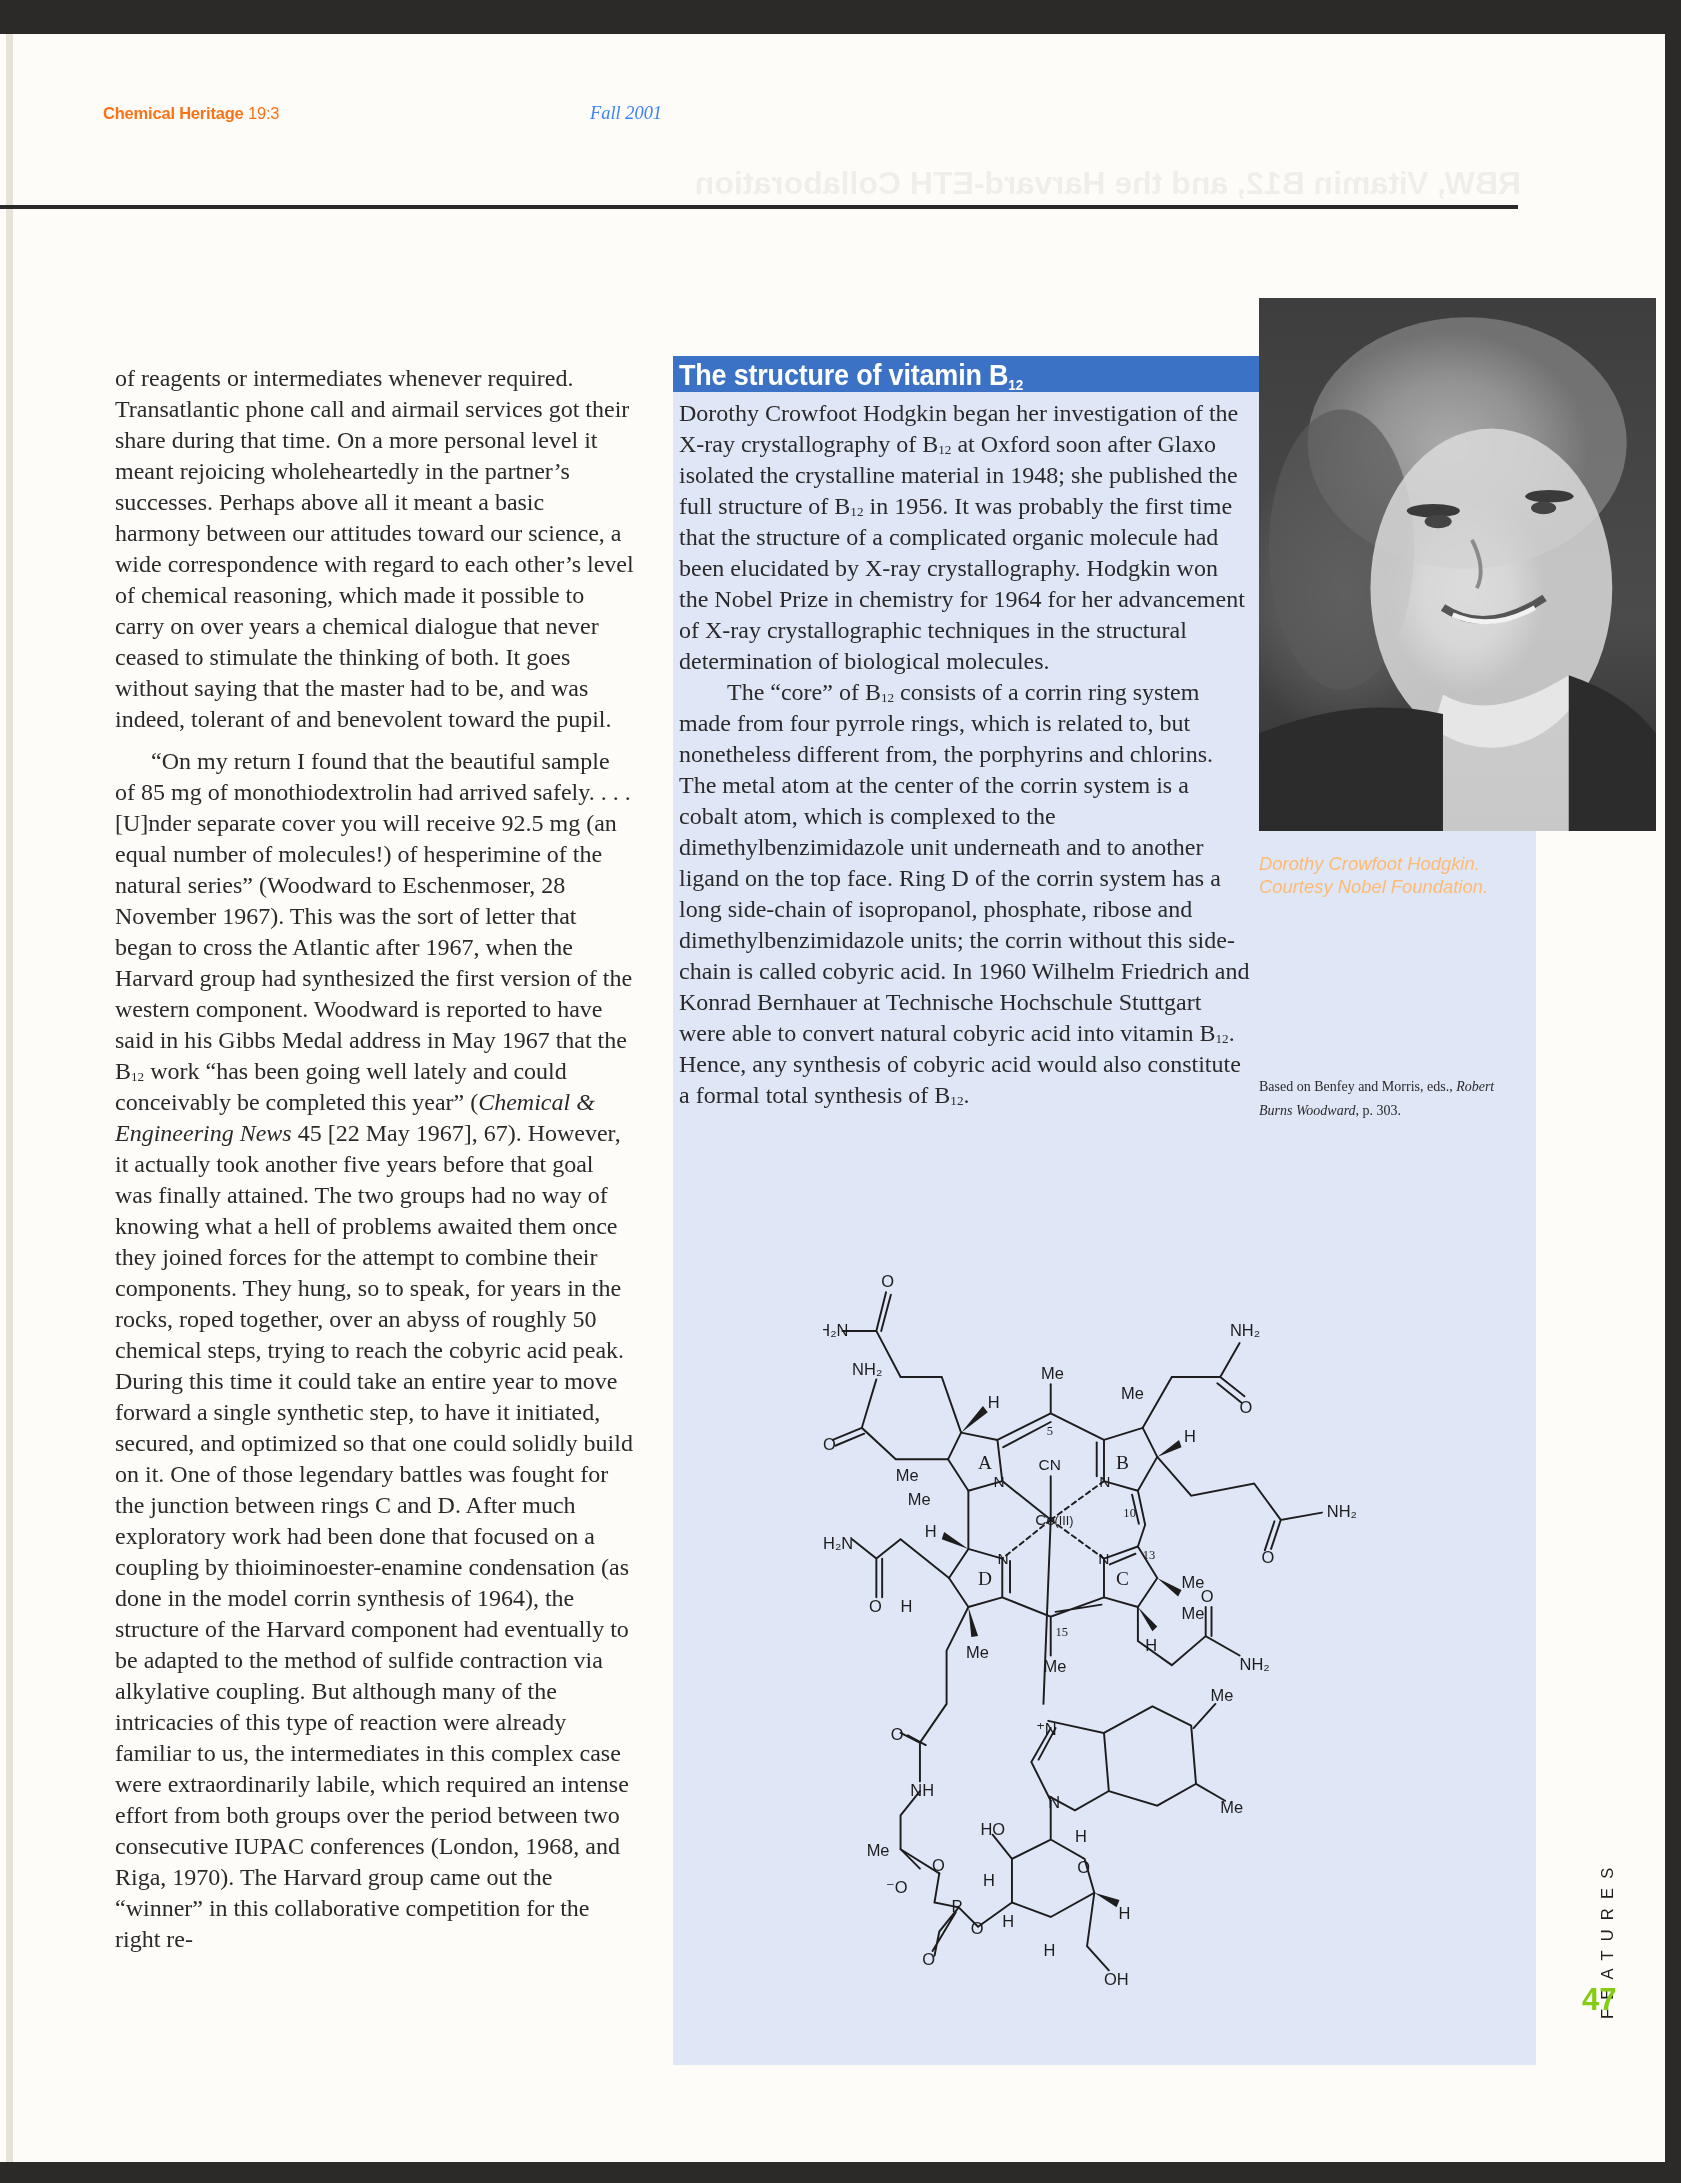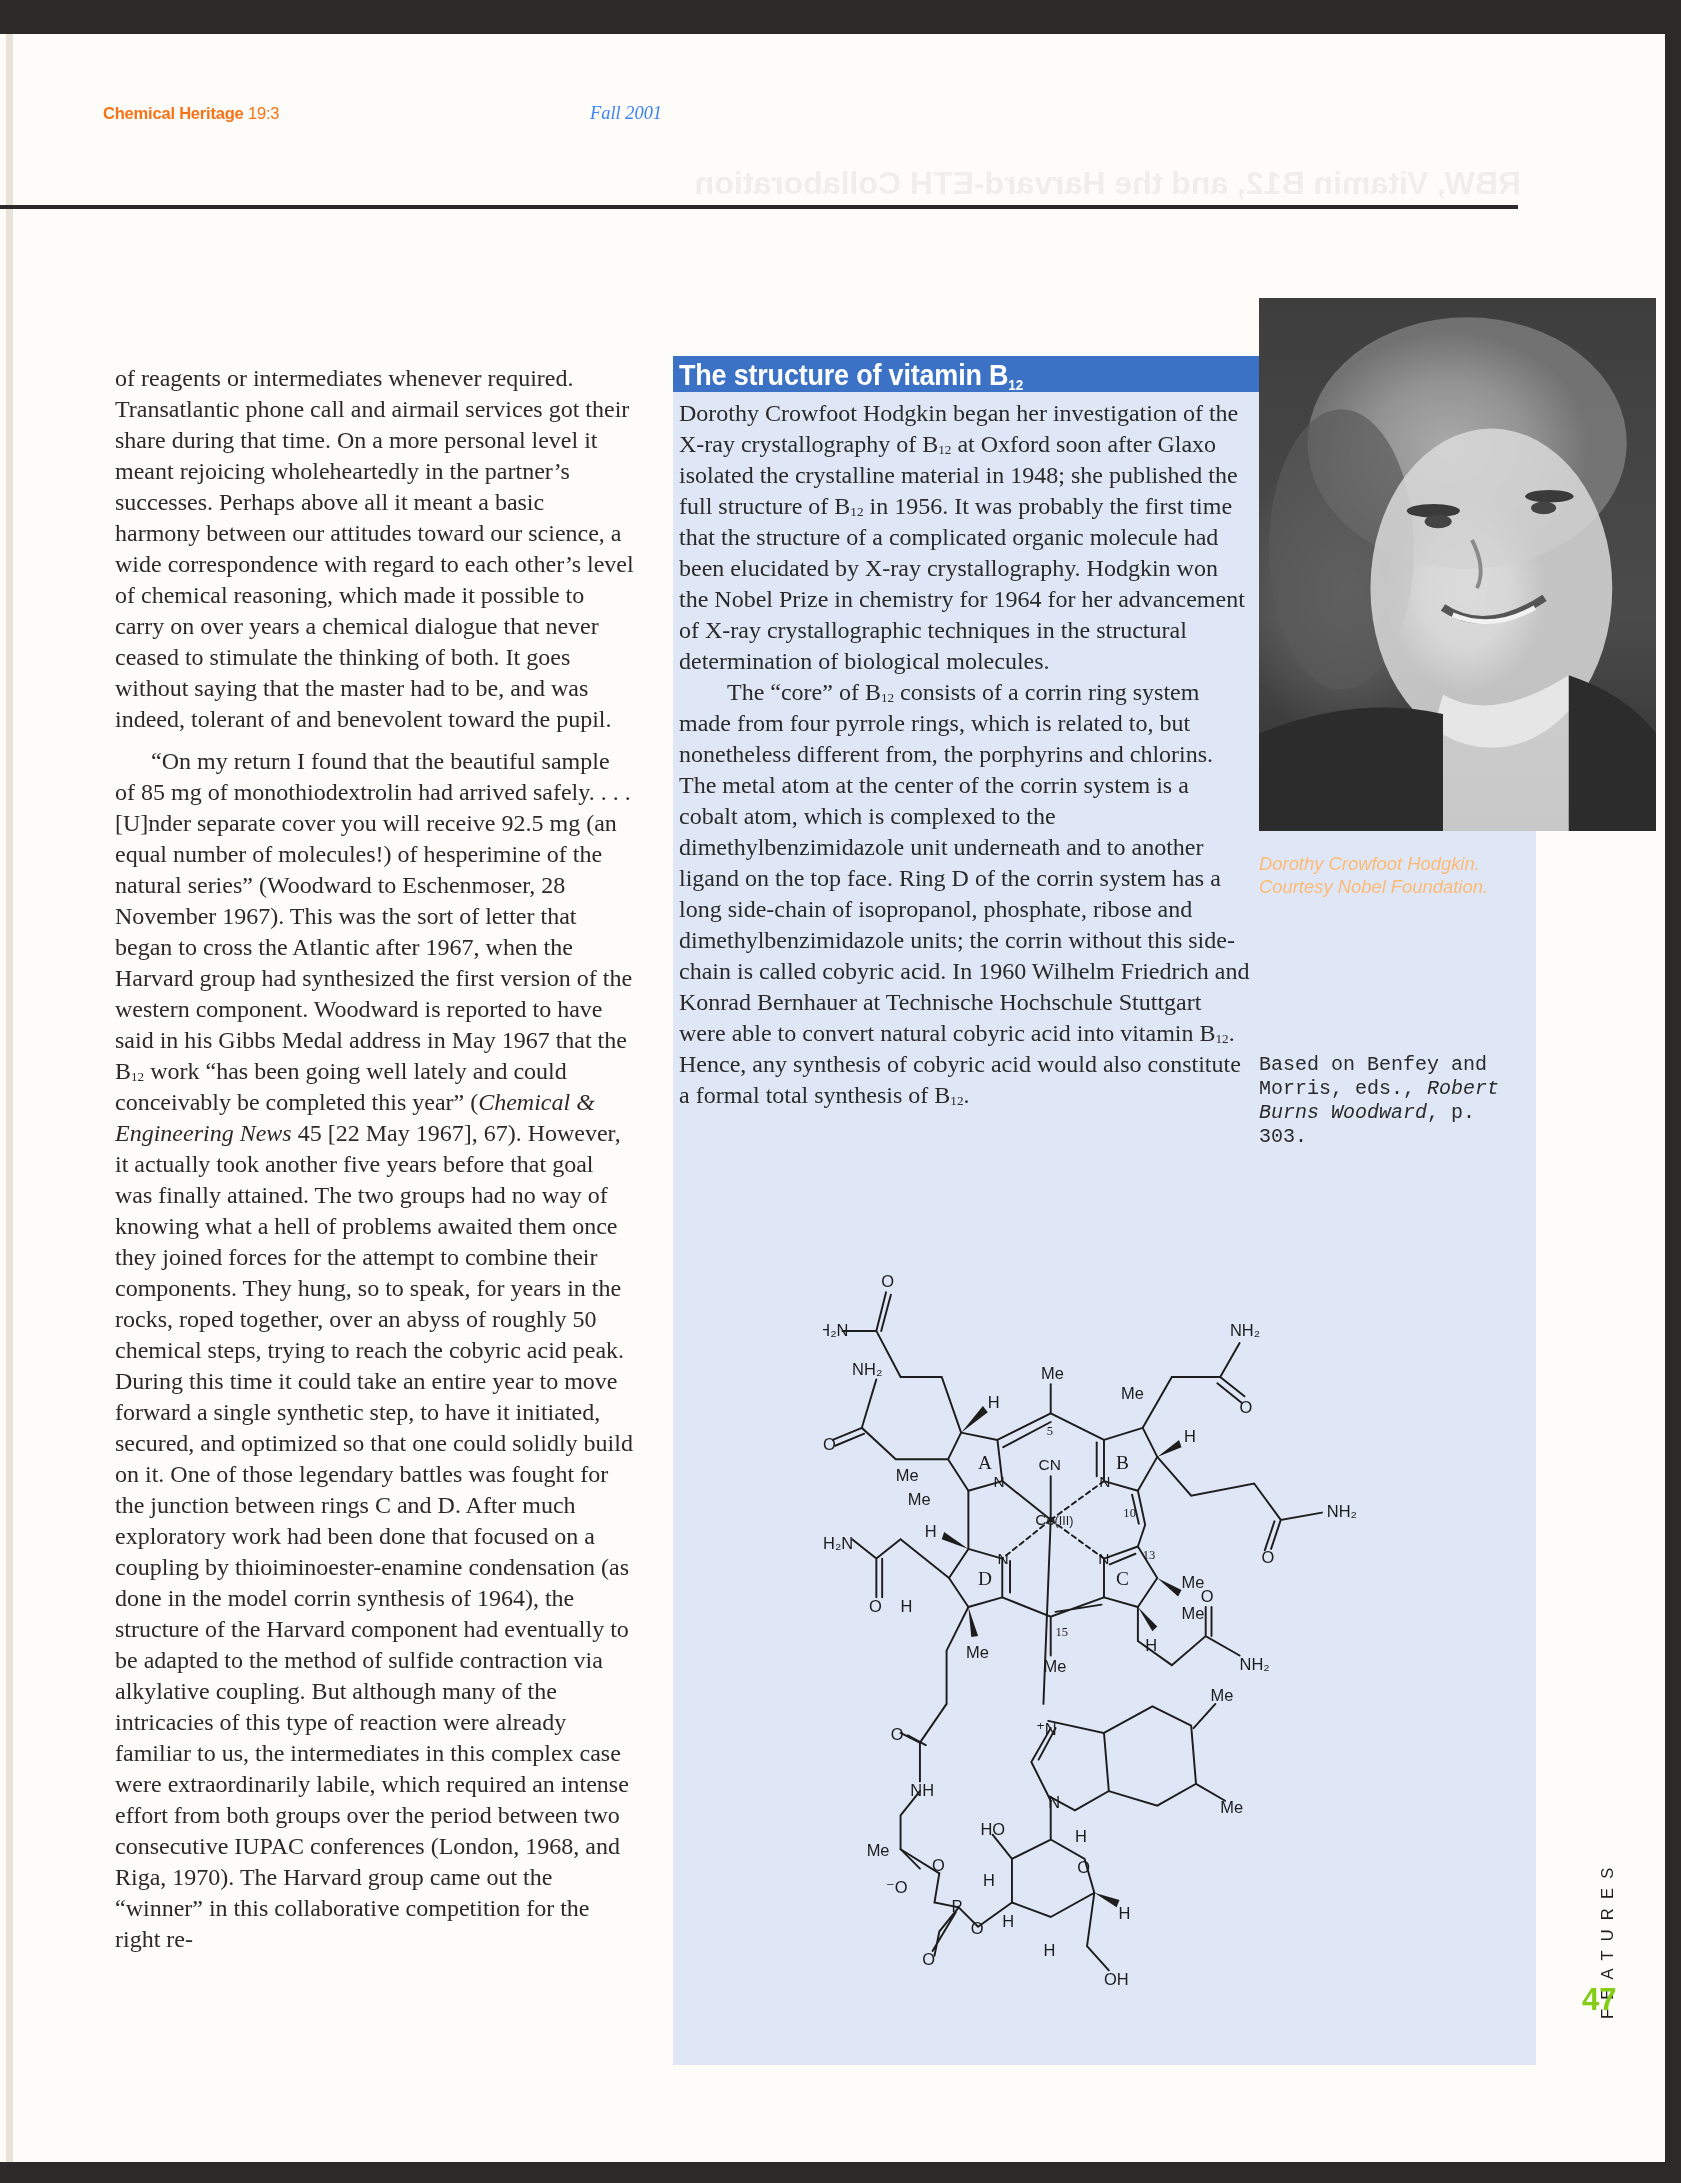--- a/index.html
+++ b/index.html
@@ -79,23 +79,23 @@
   }
   .photo svg { position: absolute; left: 0; top: 0; }
 
   .caption {
     position: absolute; left: 1259px; top: 852px; width: 252px;
     font-family: "Liberation Sans", "DejaVu Sans", sans-serif; font-style: italic;
     font-size: 18.4px; line-height: 23px; color: #fdba74;
   }
   .caption p { margin: 0 0 10.7px 0; }
   .credit {
-    position: absolute; left: 1259px; top: 1053px; width: 261px;
-    font-family: Liberation Mono, monospace;
-    font-size: 20px; line-height: 24px; color: #2a2a2a;
+    position: absolute; left: 1259px; top: 1075px; width: 261px;
+    font-family: Liberation Serif, serif;
+    font-size: 14px; line-height: 24px; color: #2a2a2a;
   }
   .credit i { font-style: italic; }
 
   .structure { position: absolute; left: 823px; top: 1268px; }
   .structure text { font-family: "Liberation Sans", "DejaVu Sans", sans-serif; fill: #1d1d1d; }
   .structure .serif { font-family: "Liberation Serif", "DejaVu Serif", serif; }
 
   .section-label {
     position: absolute; left: 1598px; top: 1825px; width: 24px; height: 194px;
     font-family: "Liberation Sans", "DejaVu Sans", sans-serif; font-size: 16.5px; color: #1f1f1f;

